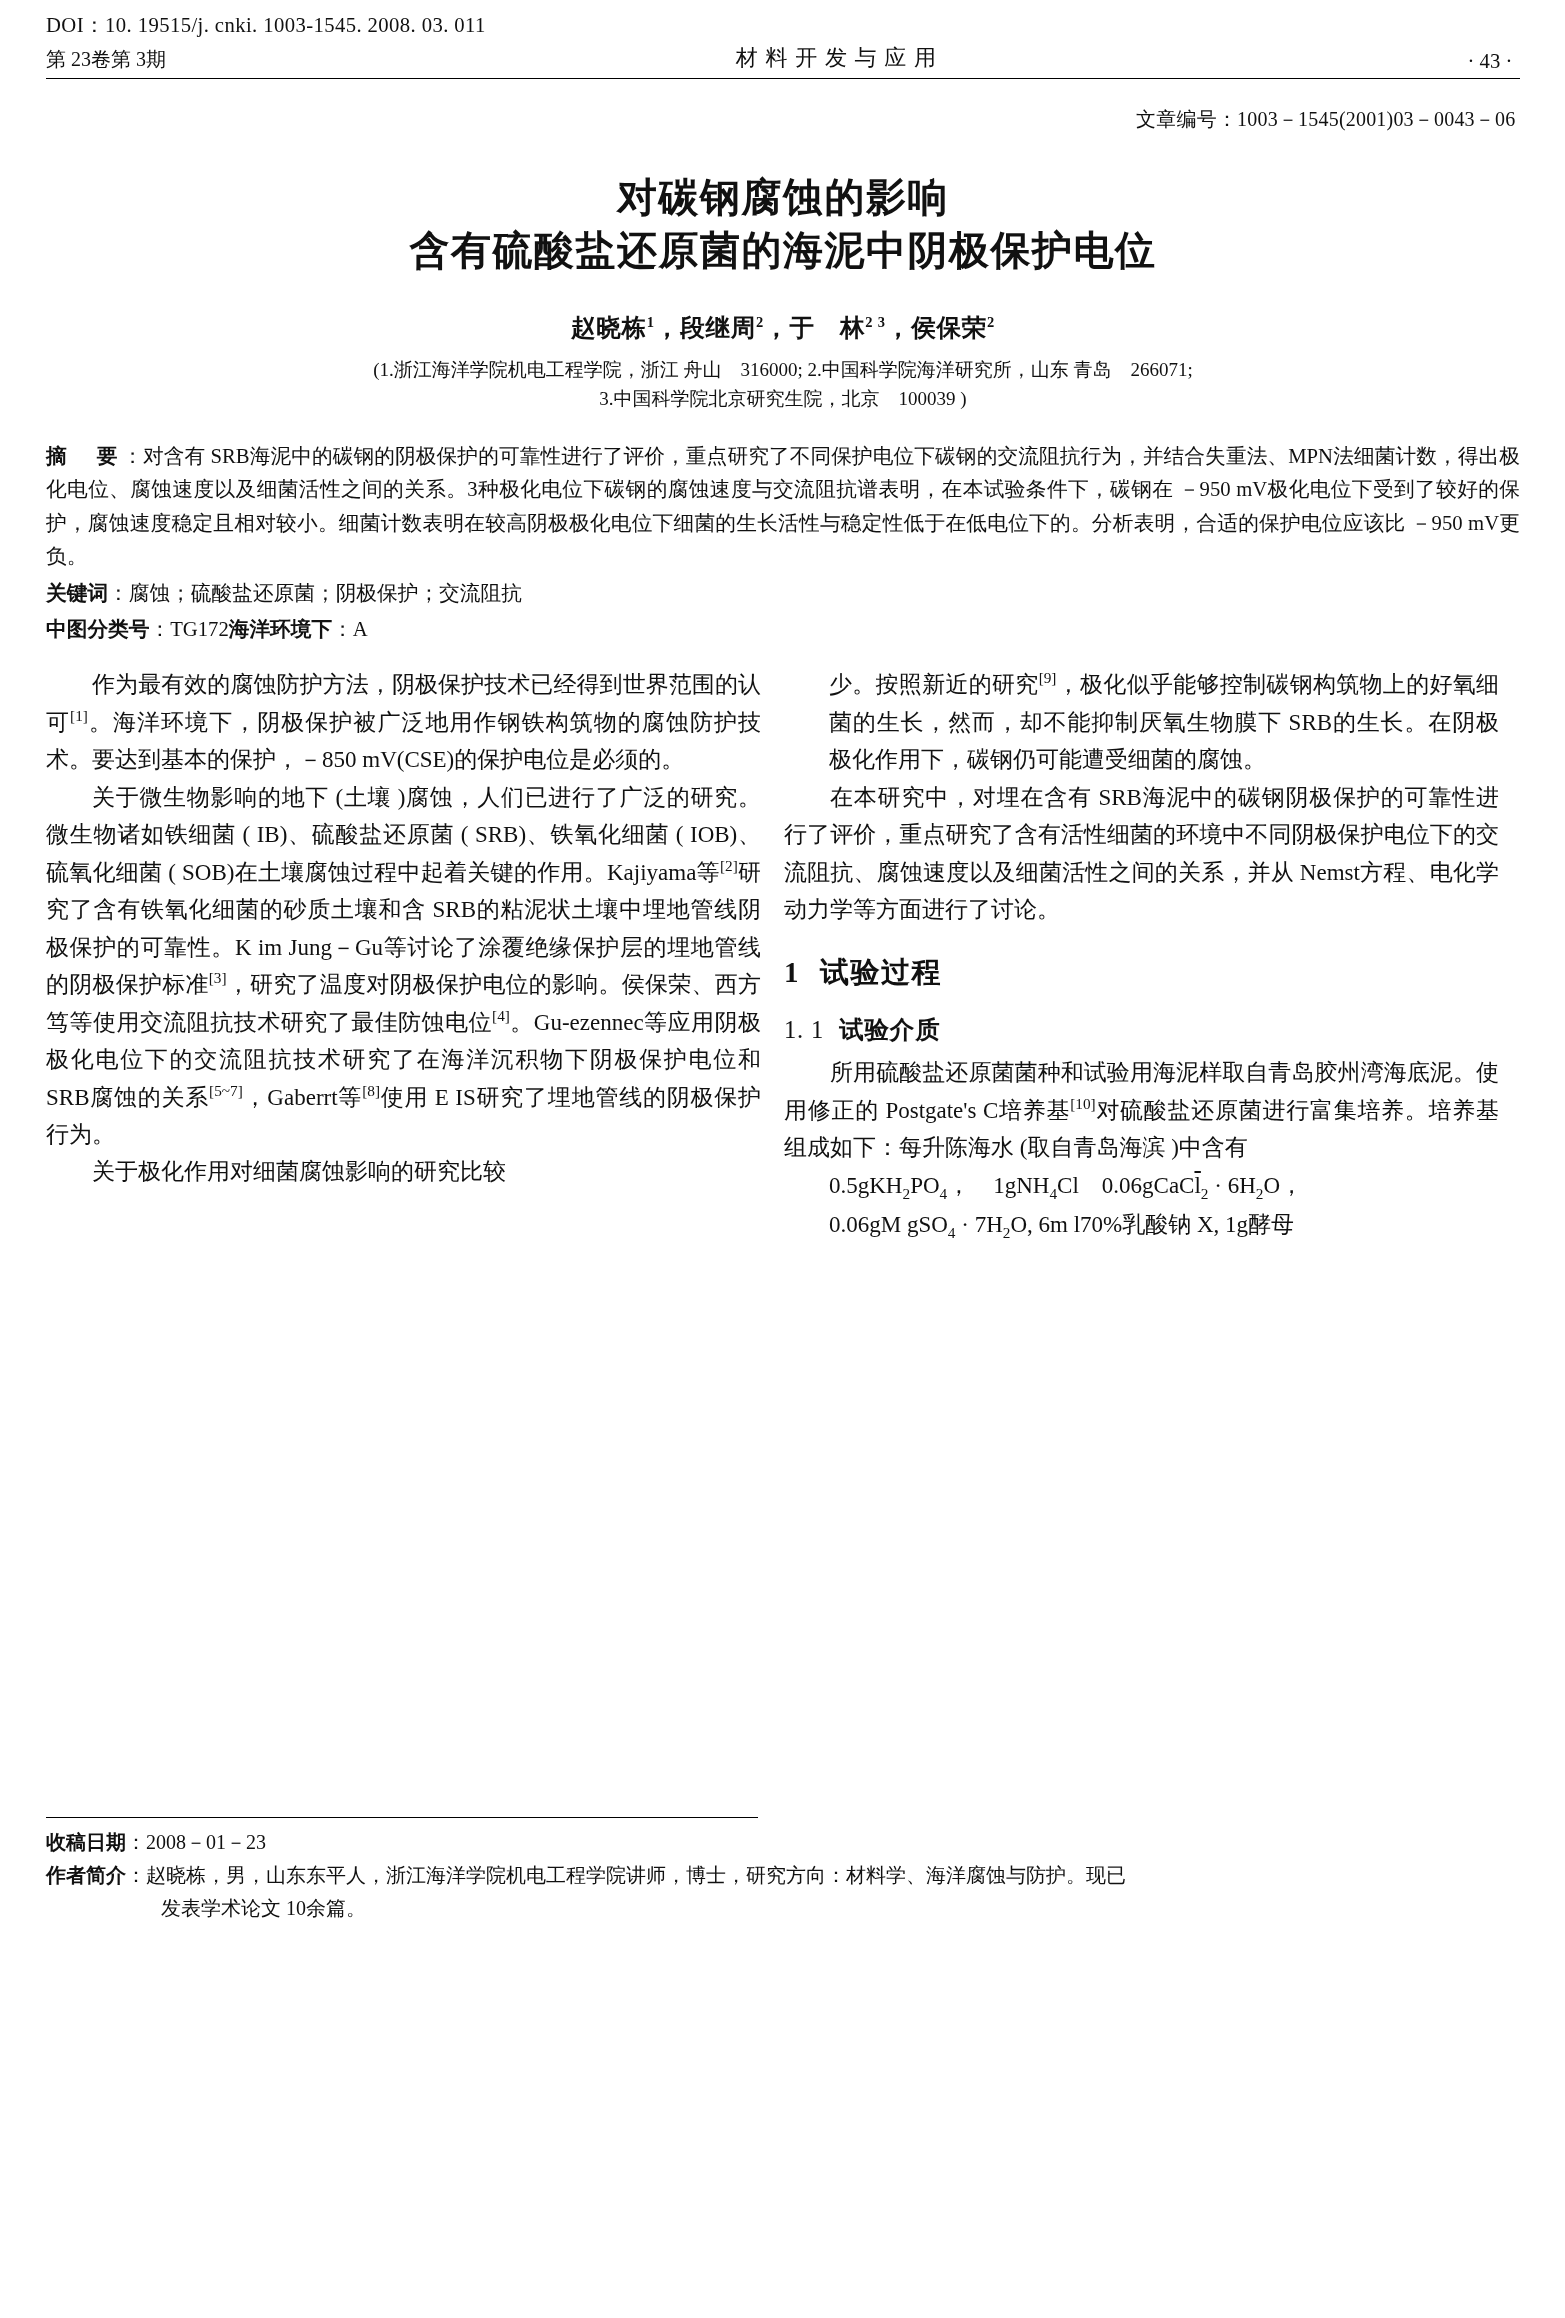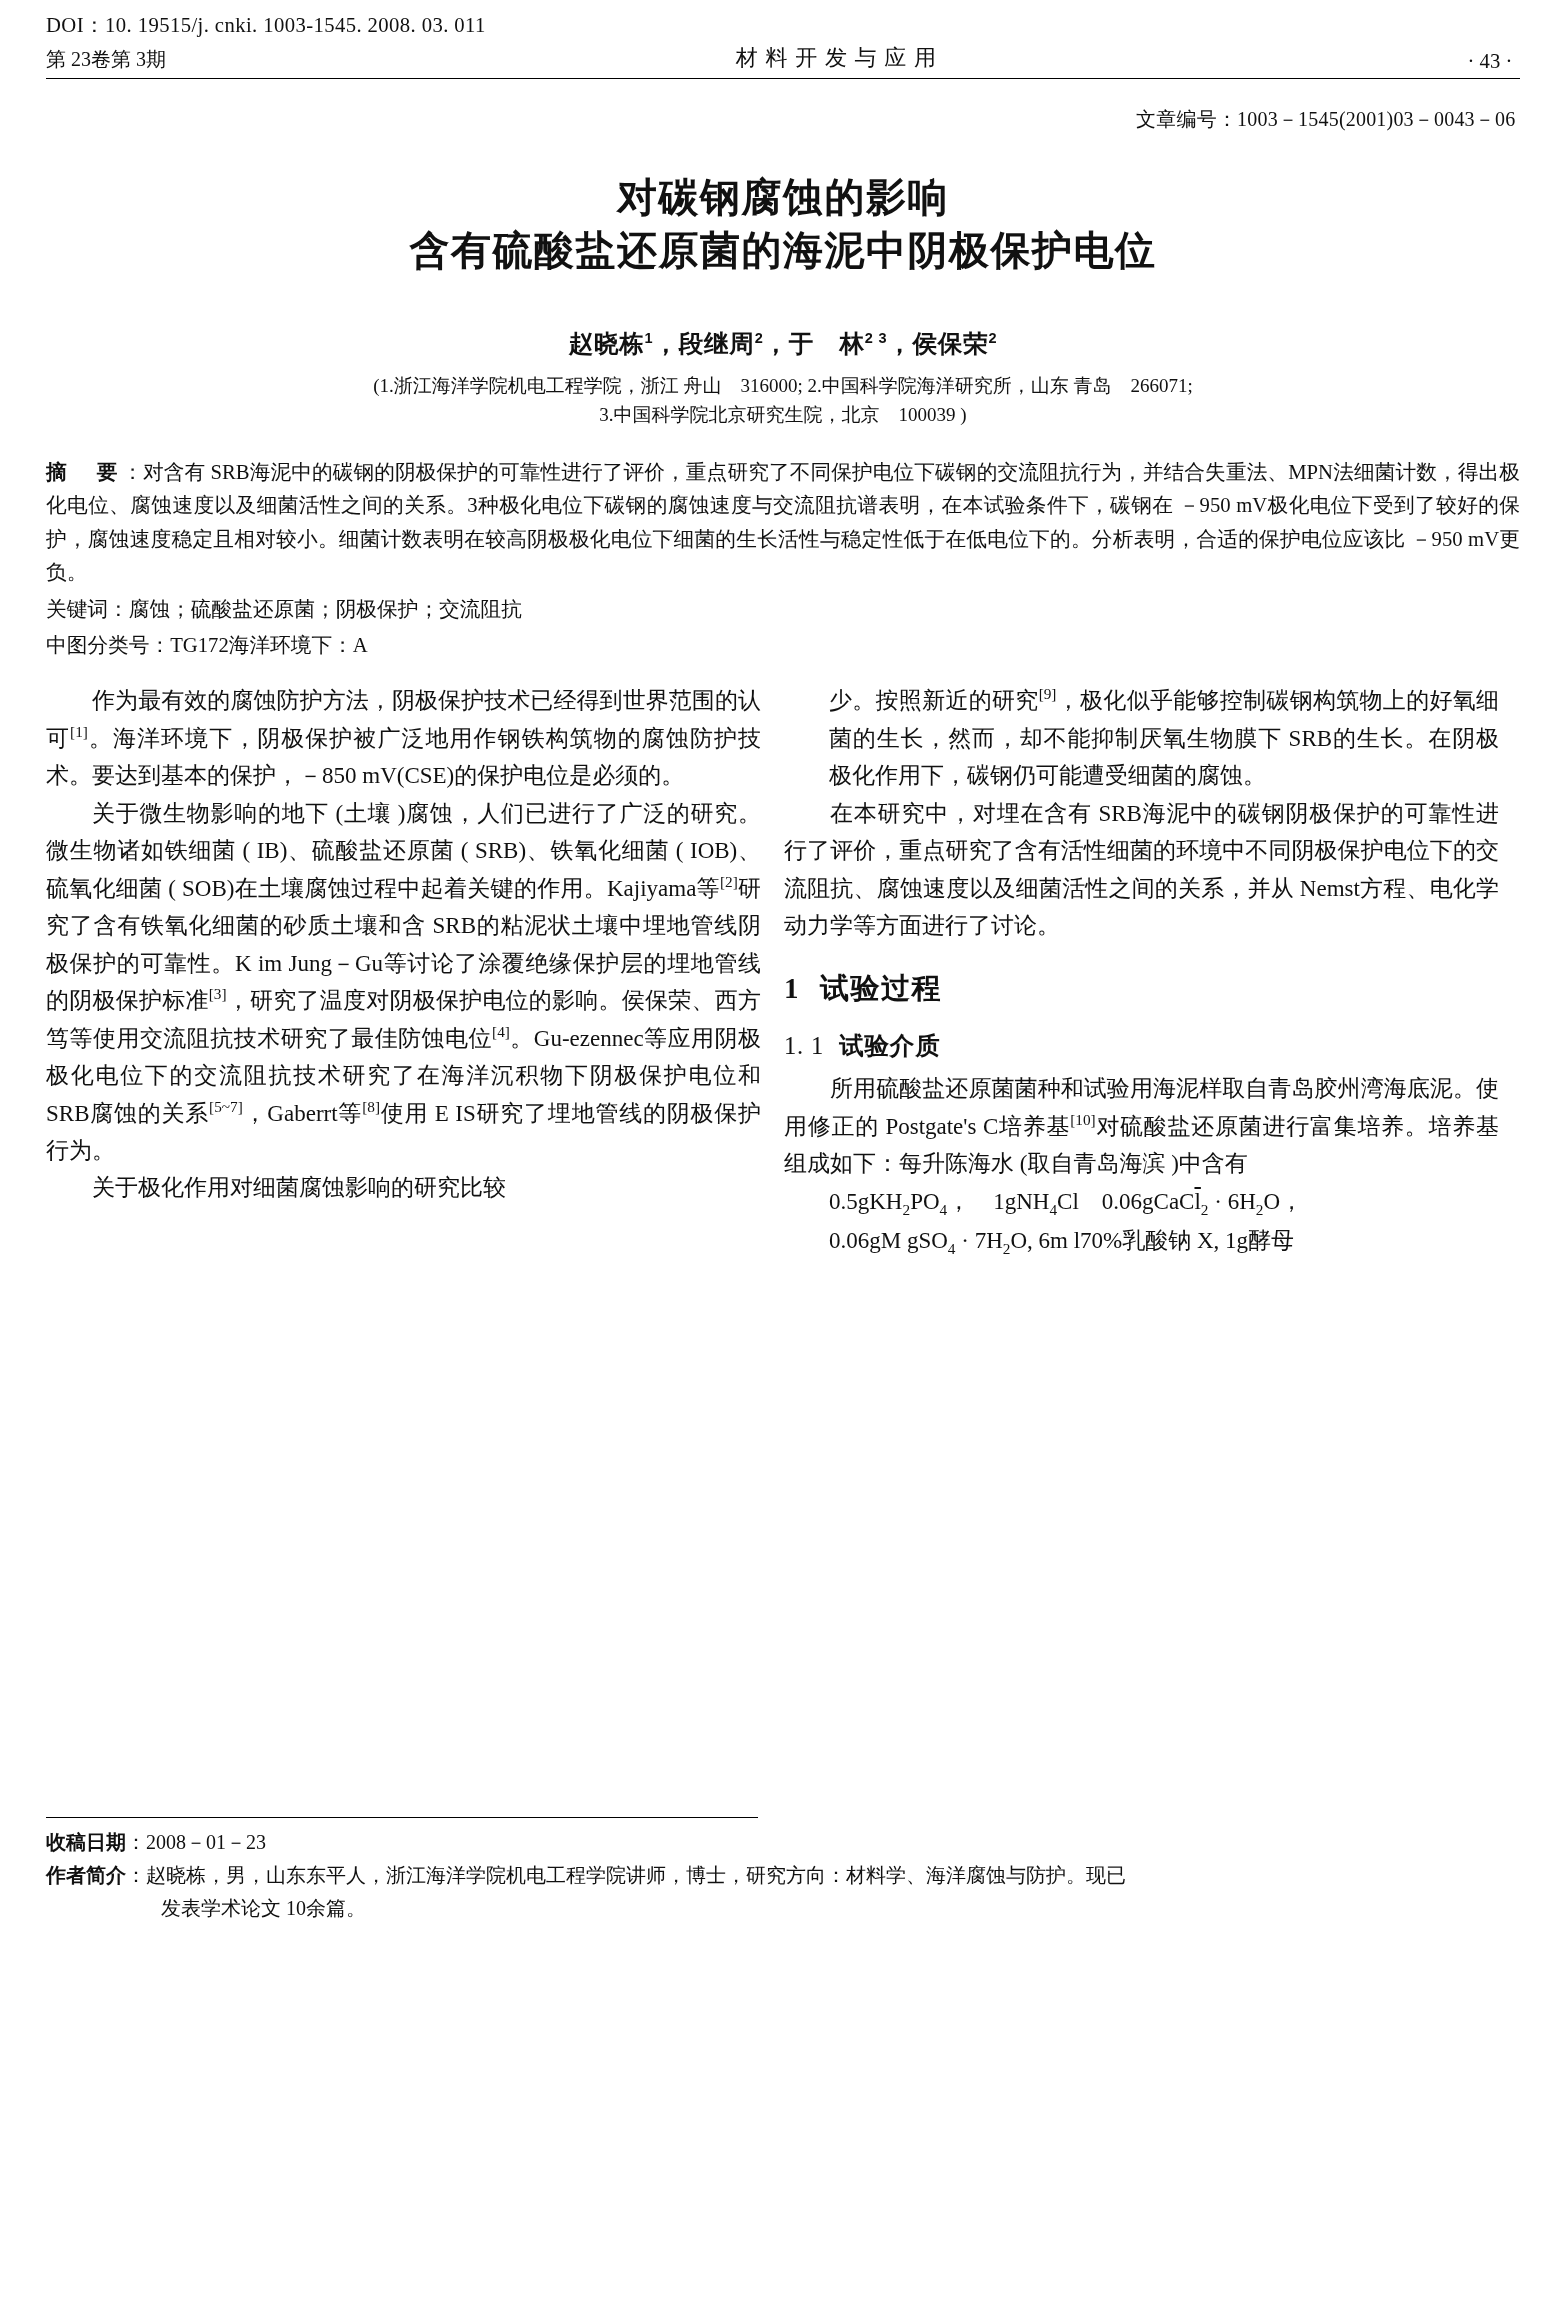--- a/index.html
+++ b/index.html
@@ -73,24 +73,24 @@
     text-align: center;
     font-family: "DejaVu Sans", sans-serif;
     font-weight: bold;
     font-size: 40px;
     line-height: 1.32;
     margin-top: 38px;
     letter-spacing: 1.5px;
   }
   .authors {
     text-align: center;
-    font-family: Liberation Sans, sans-serif;
+    font-family: Liberation Serif, serif;
     font-weight: bold;
     font-size: 24.5px;
-    margin-top: 50px;
+    margin-top: 34px;
     letter-spacing: 0.8px;
   }
   .authors sup {
     font-size: 14.5px;
     font-weight: bold;
     vertical-align: super;
   }
   .affil {
     text-align: center;
     font-size: 19px;
@@ -111,21 +111,21 @@
     letter-spacing: 4.6px;
   }
   .abs p { margin: 0; text-indent: 0; }
   .kw, .clc {
     font-size: 20.7px;
     margin-top: 3.1px;
     line-height: 1.6;
   }
   .kw .lbl, .clc .lbl {
     font-family: "DejaVu Sans", sans-serif;
-    font-weight: normal;
+    font-weight: bold;
   }
   .clc-row { display: flex; }
 
   
   .cols {
     margin-top: 20px;
     display: flex;
     gap: 23px;
     position: relative;
   }

